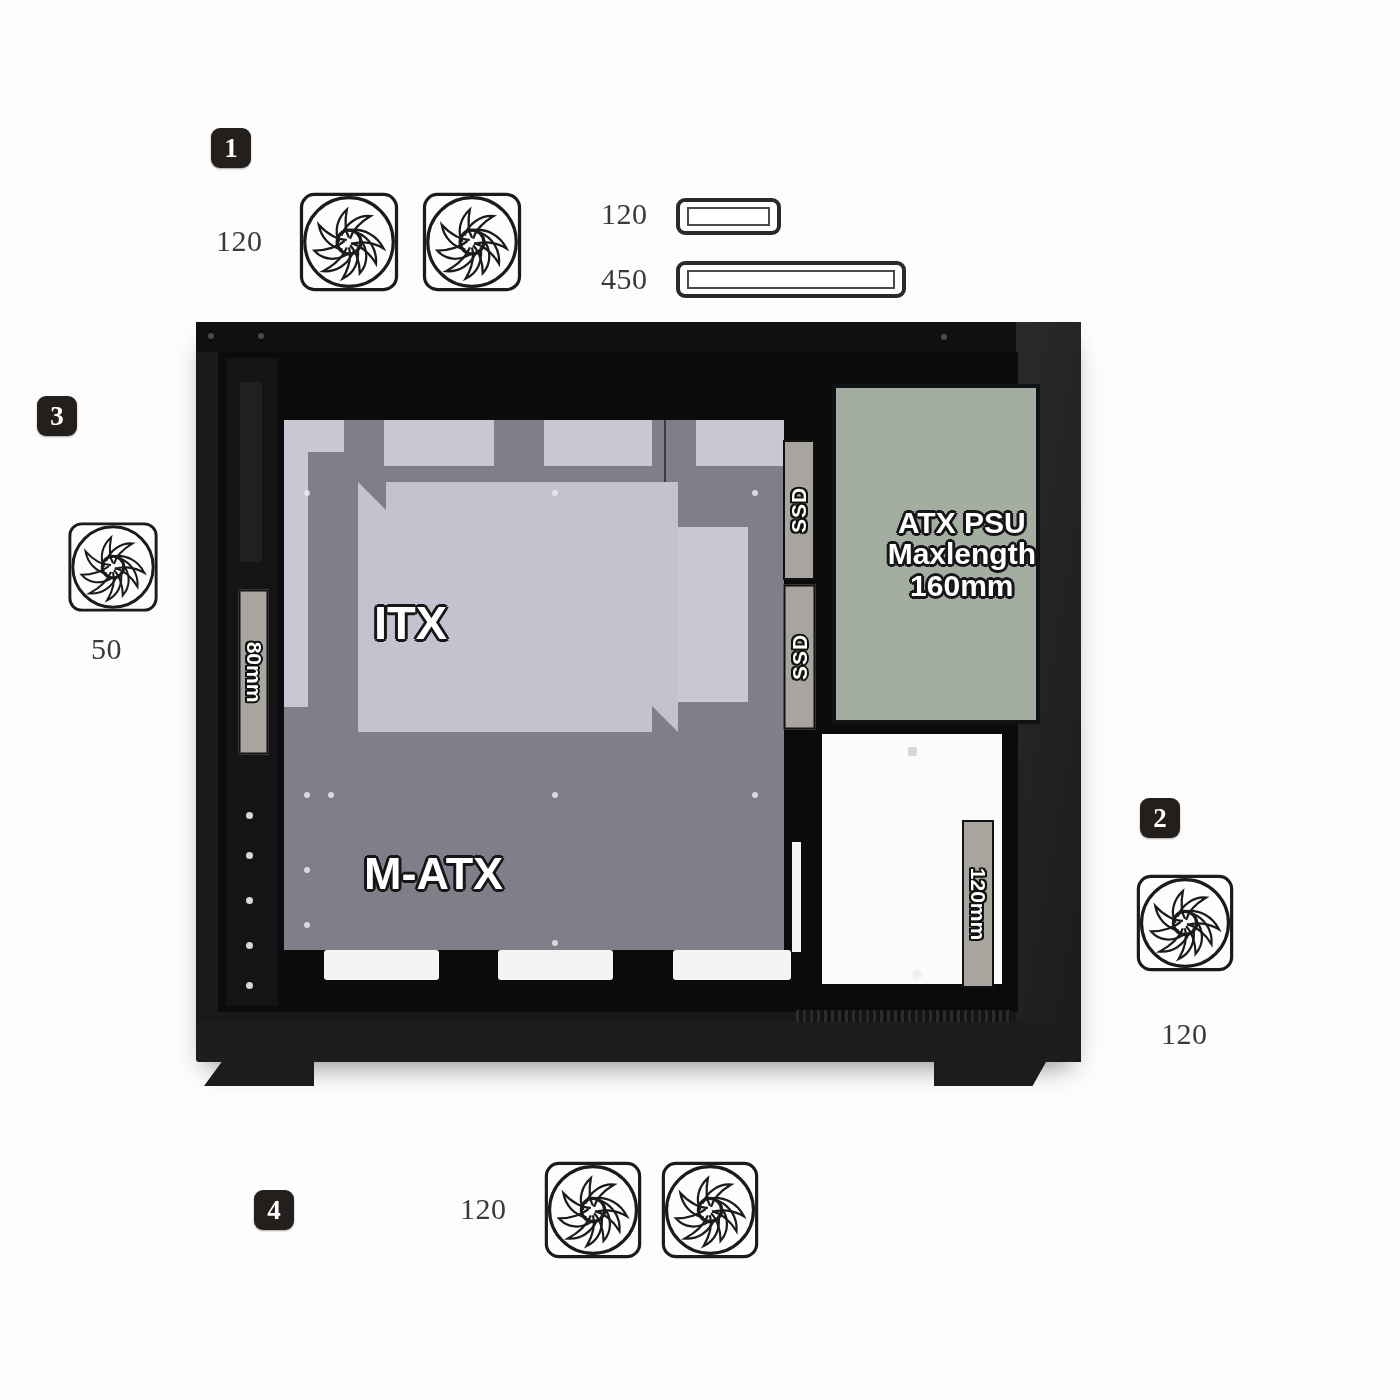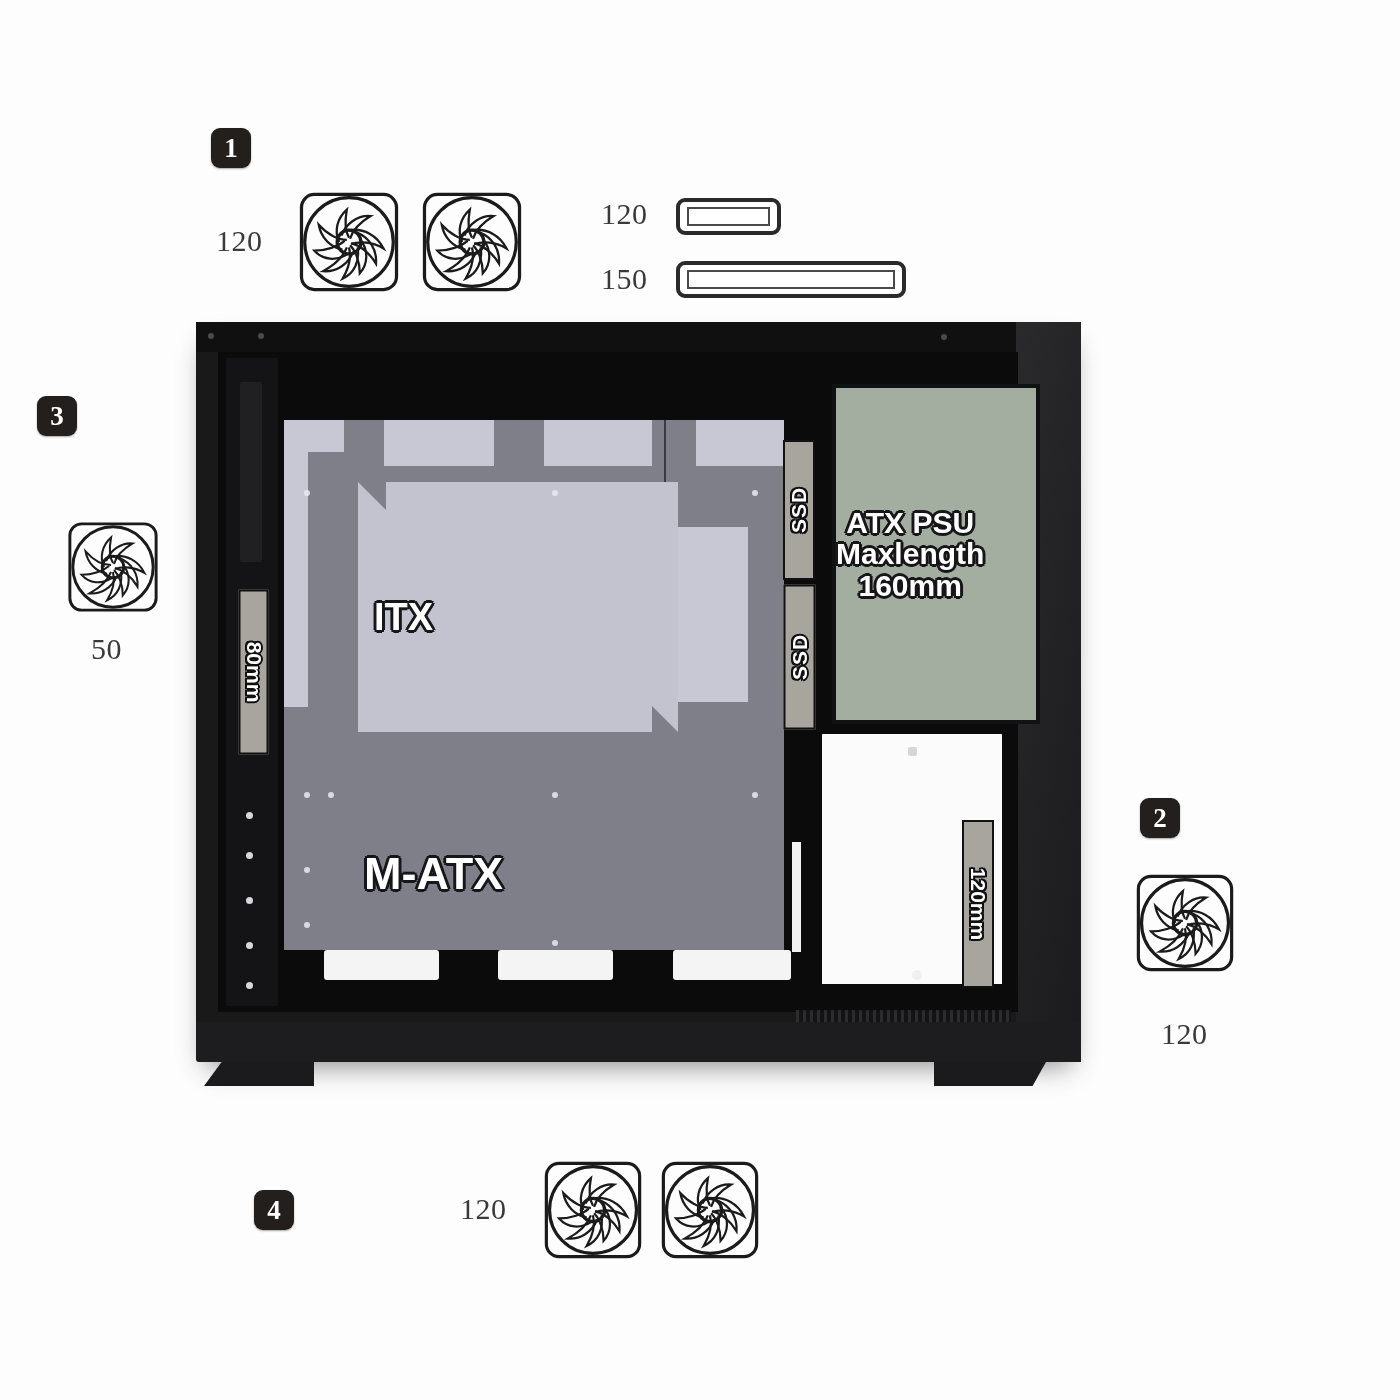--- a/index.html
+++ b/index.html
@@ -111,21 +111,21 @@
       -2px -2px 0 #17171a, 2px -2px 0 #17171a,
       -2px  2px 0 #17171a, 2px  2px 0 #17171a,
        0 -3px 0 #17171a, 0 3px 0 #17171a,
       -3px 0 0 #17171a, 3px 0 0 #17171a;
   }
 
   .psu{
     background:#a3aea0;
     border:4px solid #111214;
     box-sizing:border-box;
-    display:flex;align-items:center;justify-content:flex-start;
+    display:flex;align-items:center;justify-content:flex-end;
     text-align:center;
   }
 
   .whitepanel{background:#fbfbfb;}
   .ventslot{background:#f4f4f4;border-radius:3px;}
   .thinwhite{background:#f2f2f2;}
   .vent-grill{
     background:repeating-linear-gradient(90deg,#2e2e30 0 3px,#131314 3px 7px);
   }
 </style>
@@ -174,21 +174,21 @@
         <path d="M43 44 C47 33 58 25 70 26 C60 32 53 40 51 47"></path>
       </g>
     </svg>
   </div>
 
   <div class="abs cap" style="left:601px;top:197px;">120</div>
   <div class="abs rad" style="left:676px;top:198px;width:105px;height:37px;">
     <div class="rad-inner"></div>
   </div>
 
-  <div class="abs cap" style="left:601px;top:262px;">150</div>
+  <div class="abs cap" style="left:601px;top:262px;">450</div>
   <div class="abs rad" style="left:676px;top:261px;width:230px;height:37px;">
     <div class="rad-inner"></div>
   </div>
 
   <div class="abs badge" style="left:37px;top:396px;">3</div>
 
   <div class="abs" style="left:64px;top:518px;width:98px;height:98px;">
     <svg viewBox="0 0 100 100" width="98" height="98">
       <path d="M6 18 A12 12 0 0 1 18 6 L82 6 A12 12 0 0 1 94 18 L94 82 A12 12 0 0 1 82 94 L18 94 A12 12 0 0 1 6 82 Z" fill="none" stroke="#1b1b1b" stroke-width="3"></path>
       <circle cx="50" cy="50" r="41" fill="none" stroke="#1b1b1b" stroke-width="3"></circle>
@@ -303,21 +303,21 @@
     <div class="abs tray-light" style="left:88px;top:130px;width:24px;height:255px;"></div>
 
     <div class="abs tray-light" style="left:480px;top:205px;width:72px;height:175px;"></div>
 
     <div class="abs" style="left:468px;top:98px;width:2px;height:290px;background:#3b3b44;"></div>
 
     <div class="abs itx" style="left:162px;top:160px;width:320px;height:250px;"></div>
     <div class="abs itx-corner" style="left:162px;top:160px;"></div>
     <div class="abs itx-corner-br" style="left:456px;top:384px;"></div>
 
-    <div class="abs otext" style="left:178px;top:276px;font-size:38px;">ITX</div>
+    <div class="abs otext" style="left:178px;top:276px;font-size:47px;">ITX</div>
 
     <div class="abs otext" style="left:168px;top:528px;font-size:45px;">M-ATX</div>
 
     <div class="abs standoff" style="left:108px;top:168px;"></div>
     <div class="abs standoff" style="left:356px;top:168px;"></div>
     <div class="abs standoff" style="left:556px;top:168px;"></div>
     <div class="abs standoff" style="left:108px;top:470px;"></div>
     <div class="abs standoff" style="left:132px;top:470px;"></div>
     <div class="abs standoff" style="left:356px;top:470px;"></div>
     <div class="abs standoff" style="left:556px;top:470px;"></div>

